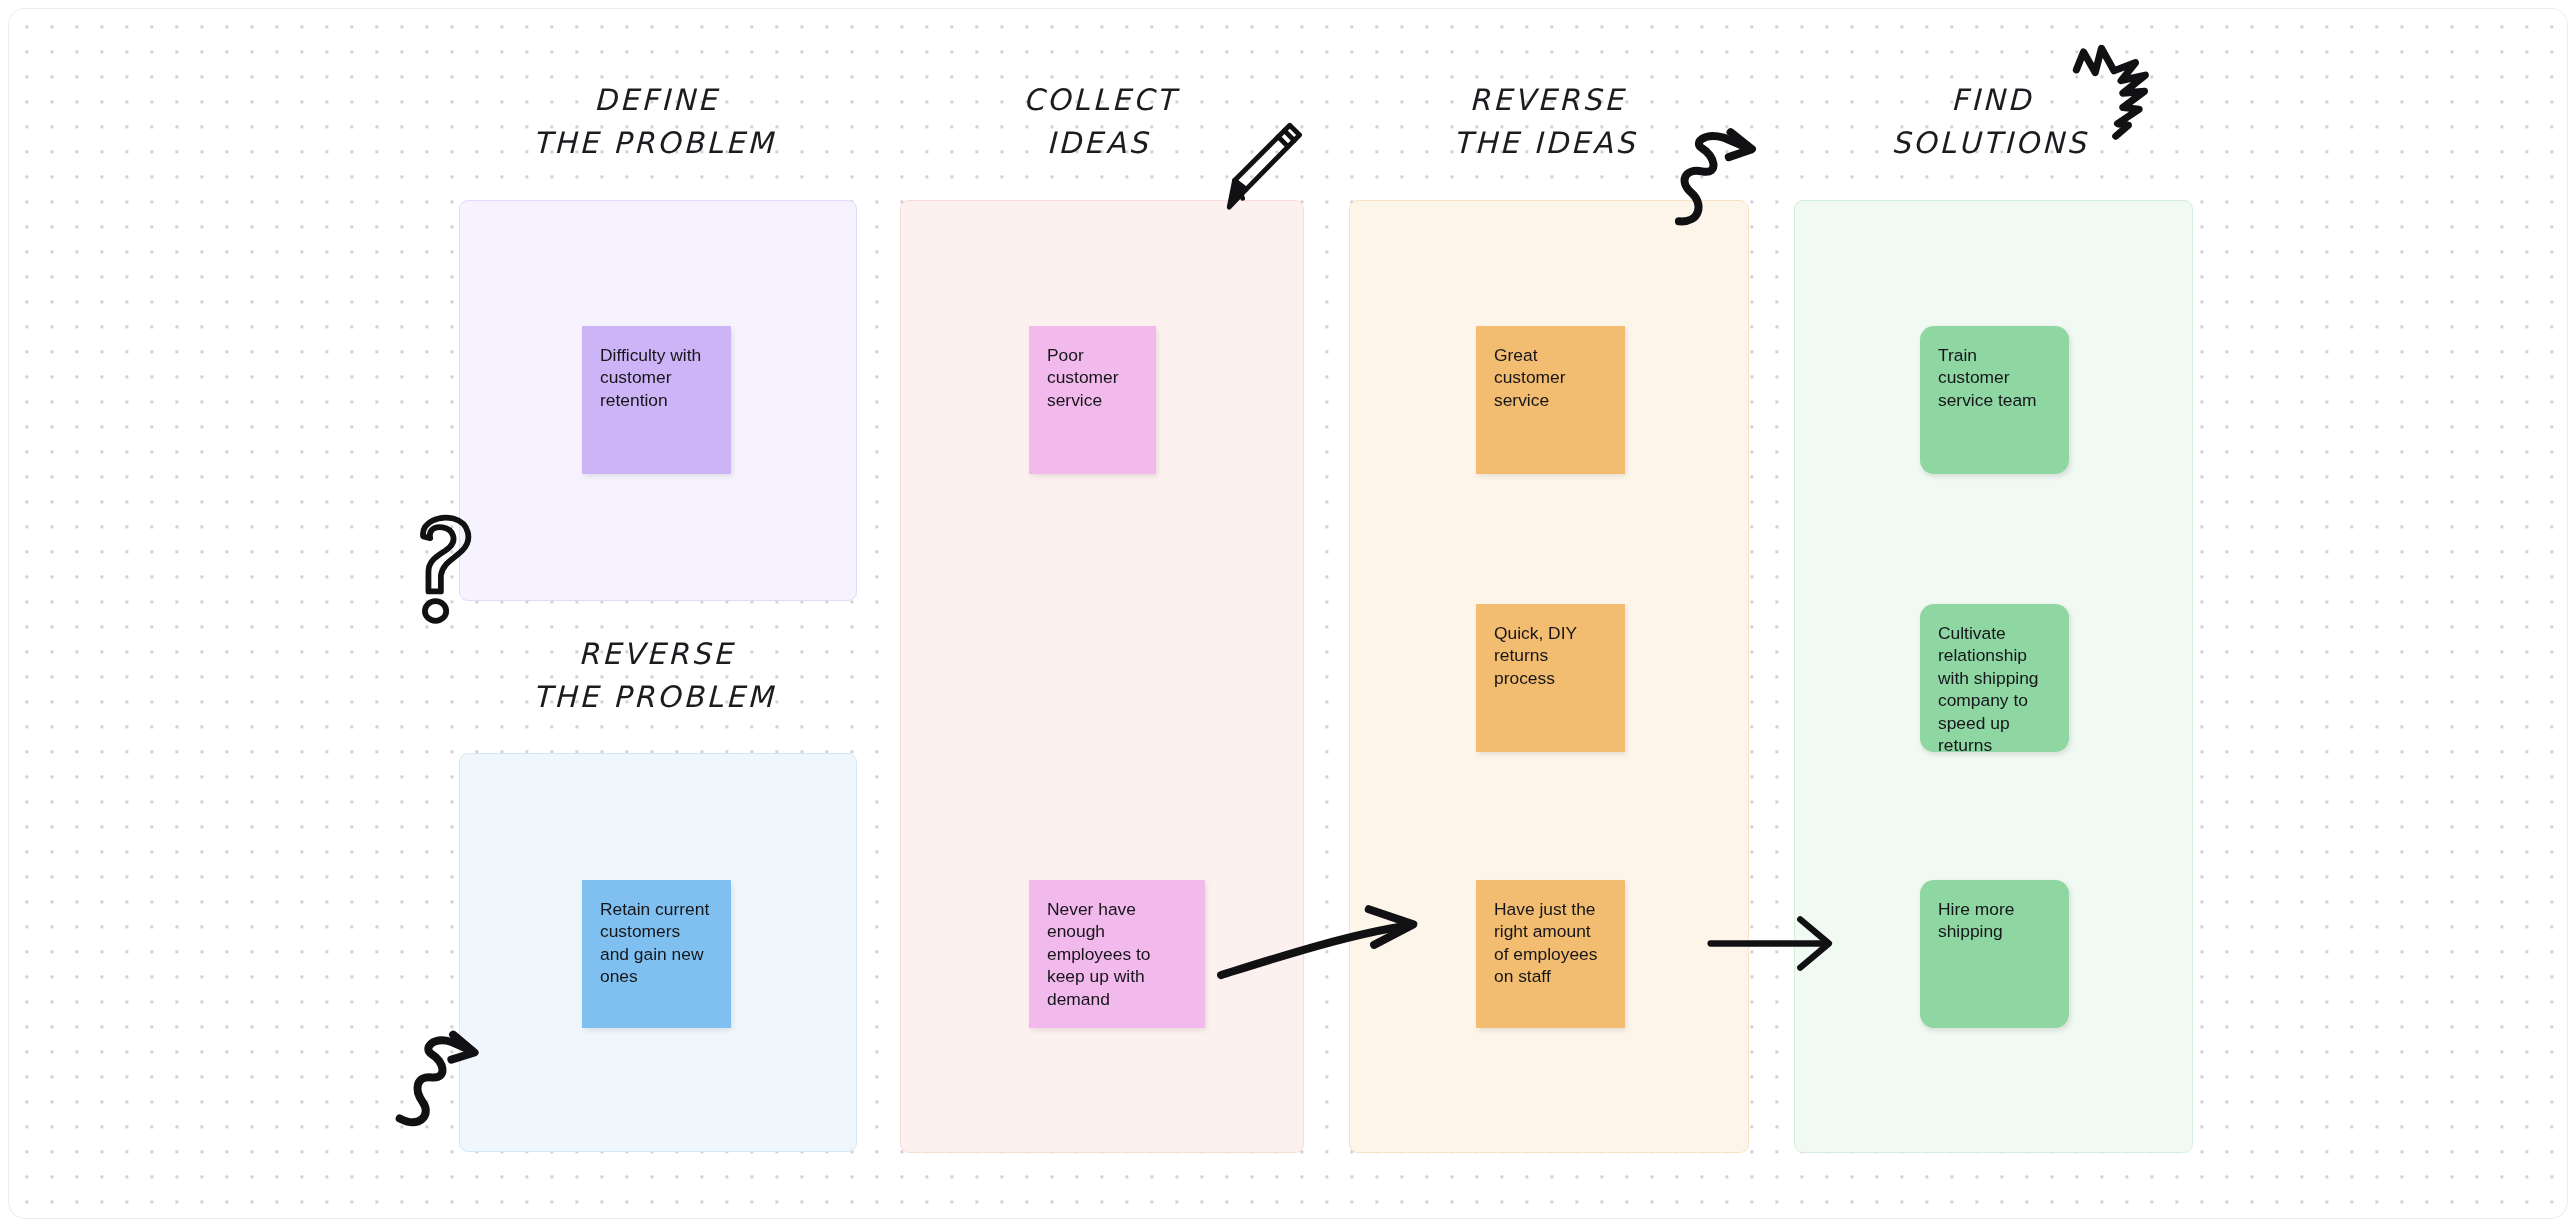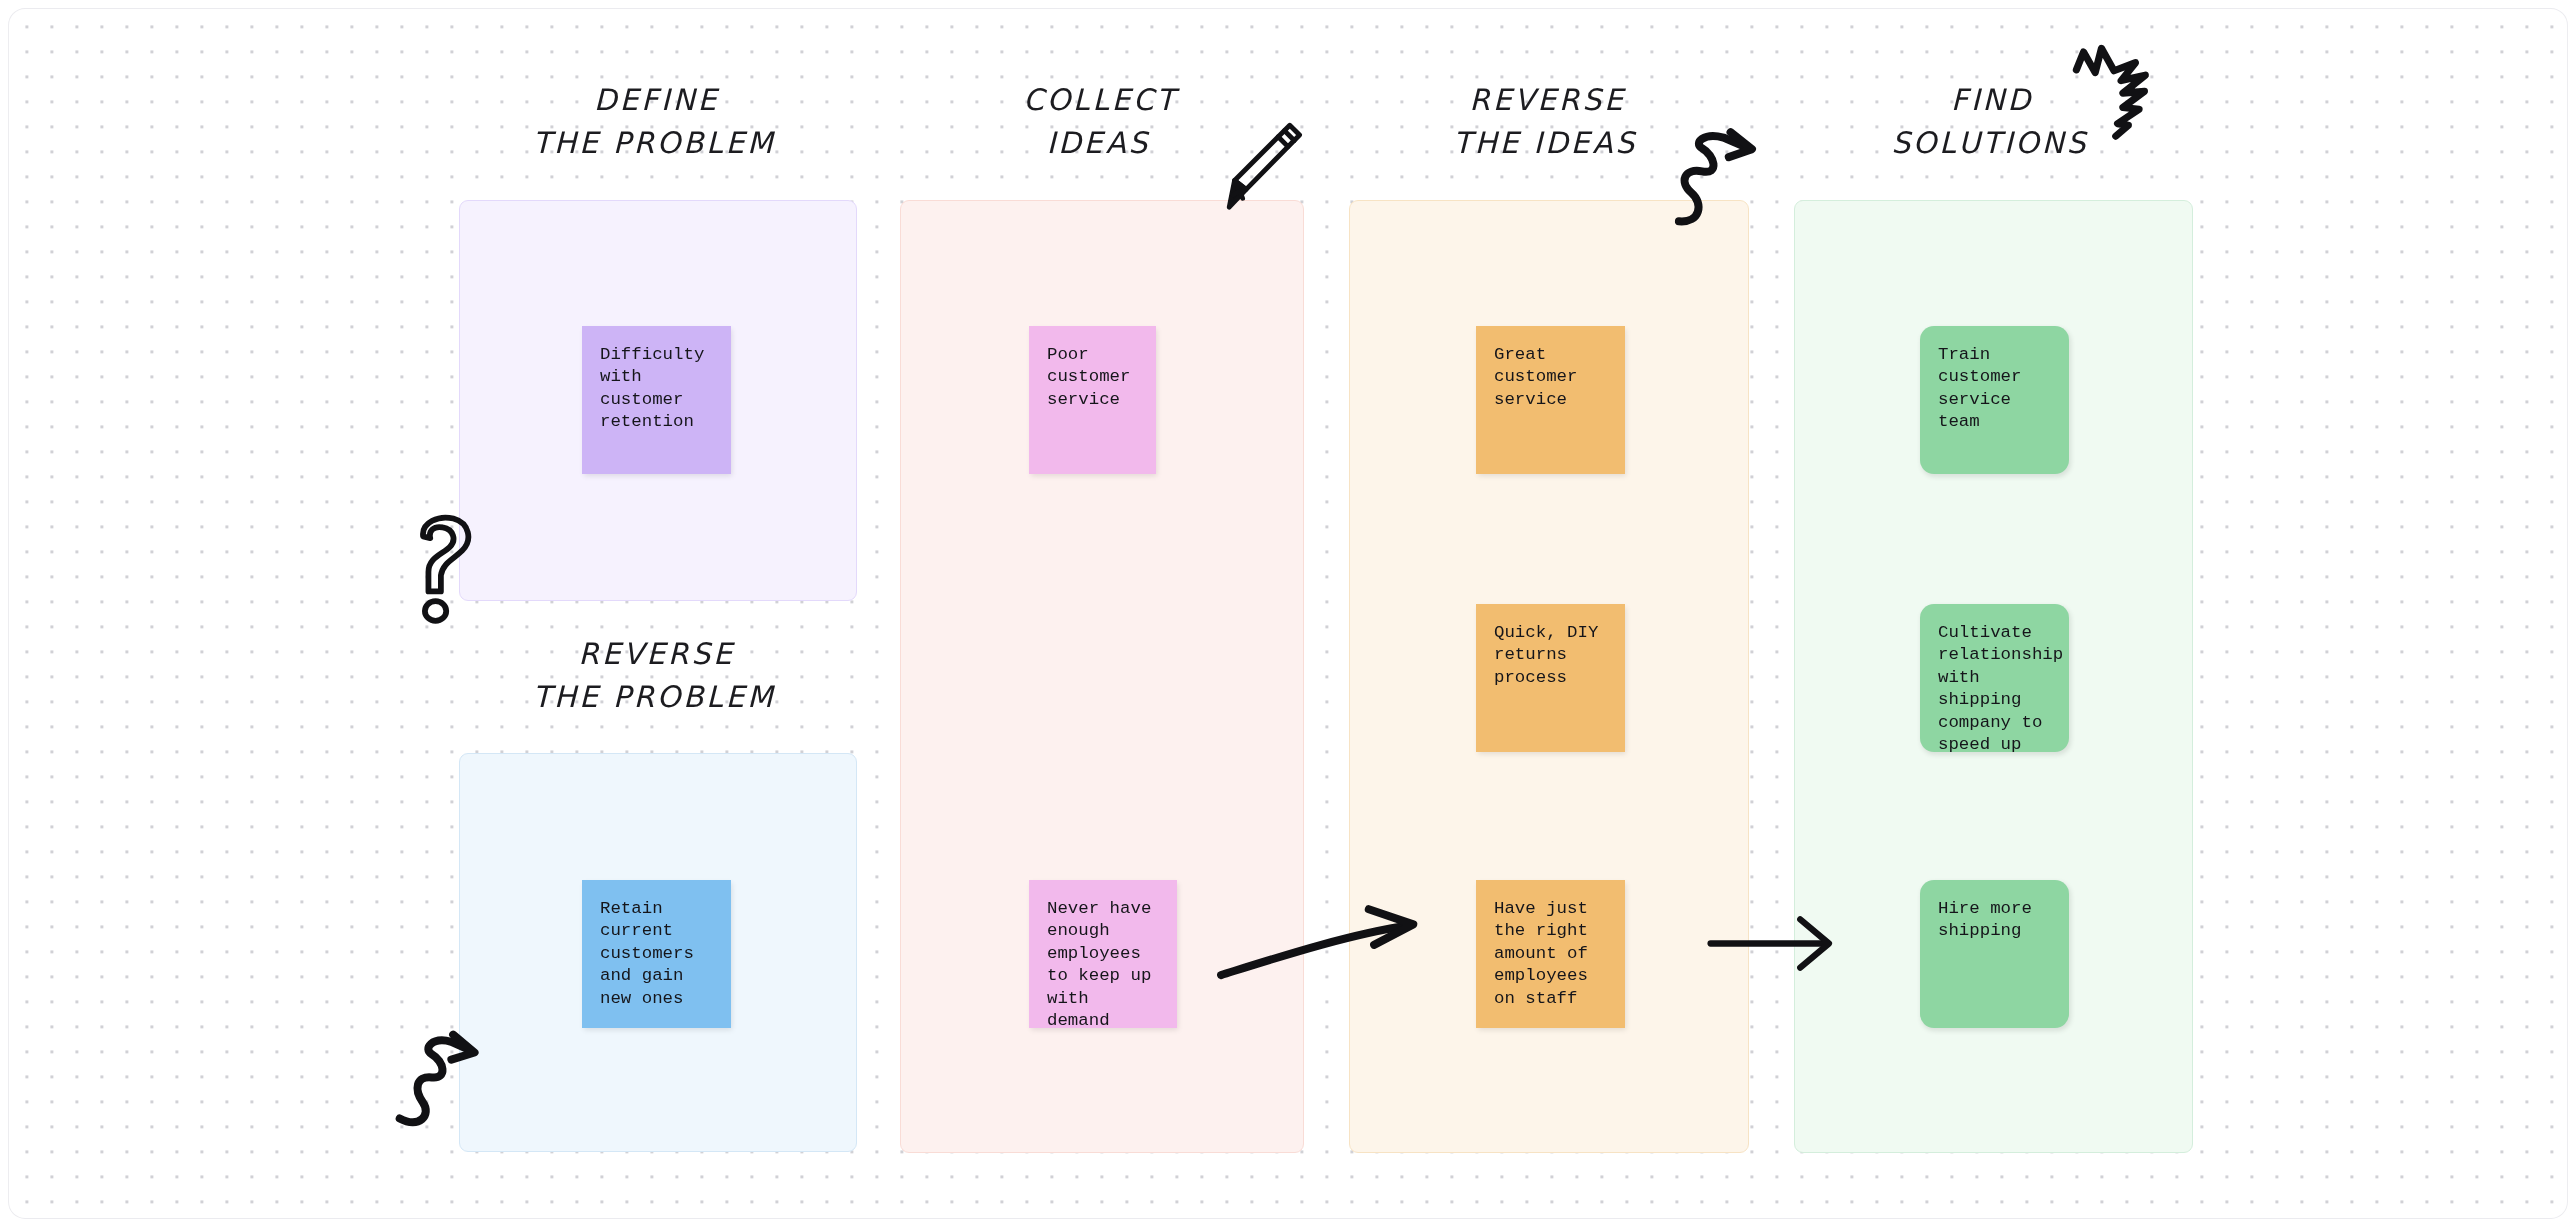--- a/index.html
+++ b/index.html
@@ -86,40 +86,40 @@
   .h-reverse-problem { left: 450px; top: 624px; width: 398px; }
   .h-collect         { left: 891px; top: 70px;  width: 404px; }
   .h-reverse-ideas   { left: 1340px; top: 70px; width: 400px; }
   .h-find            { left: 1785px; top: 70px; width: 399px; }
 
   
   .note {
     position: absolute;
     box-sizing: border-box;
     padding: 18px 18px 14.3px 18px;
-    font-family: Liberation Mono, monospace;
+    font-family: Liberation Sans, sans-serif;
     font-size: 17.4px;
     line-height: 22.4px;
     color: #15151a;
     box-shadow: 1.8px 2.7px 5.4px rgba(0,0,0,0.10);
     overflow: hidden;
   }
   .note-purple { background: #cdb4f6; }
   .note-blue   { background: #7fc0f0; }
   .note-pink   { background: #f2b9ec; }
   .note-orange { background: #f2bd70; }
   .note-green  { background: #8ed6a2; border-radius: 14px; }
 
   
   .n-c1r1 { left: 573px;  top: 317px;  width: 149px; height: 148px; }
   .n-c1r4 { left: 573px;  top: 871px;  width: 149px; height: 148px; }
 
   .n-c2r1 { left: 1020px; top: 317px;  width: 127px; height: 148px; }
   .n-c2r2 { left: 1020px; top: 595px;  width: 149px; height: 148px; }
-  .n-c2r3 { left: 1020px; top: 871px;  width: 148px; height: 148px; }
+  .n-c2r3 { left: 1020px; top: 871px;  width: 176px; height: 148px; }
 
   .n-c3r1 { left: 1467px; top: 317px;  width: 149px; height: 148px; }
   .n-c3r2 { left: 1467px; top: 595px;  width: 149px; height: 148px; }
   .n-c3r3 { left: 1467px; top: 871px;  width: 149px; height: 148px; }
 
   .n-c4r1 { left: 1911px; top: 317px;  width: 149px; height: 148px; }
   .n-c4r2 { left: 1911px; top: 595px;  width: 149px; height: 148px; }
   .n-c4r3 { left: 1911px; top: 871px;  width: 149px; height: 148px; }
 
   

